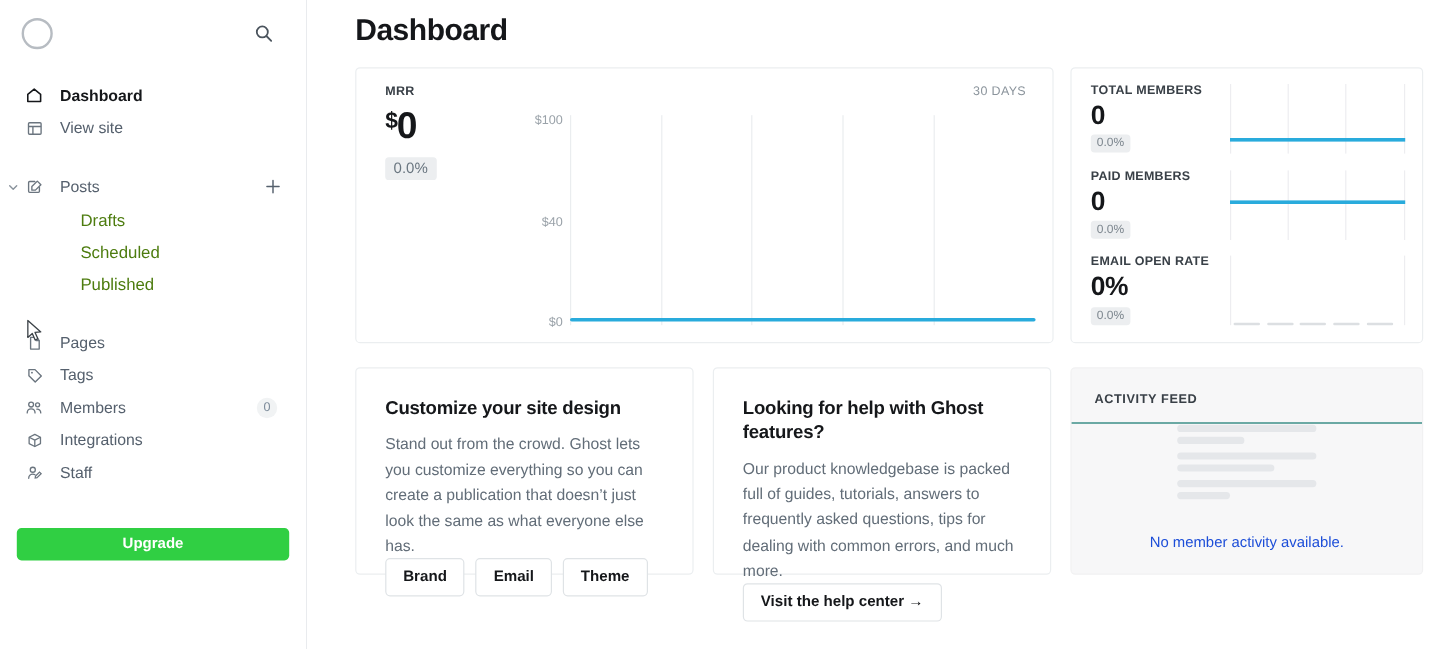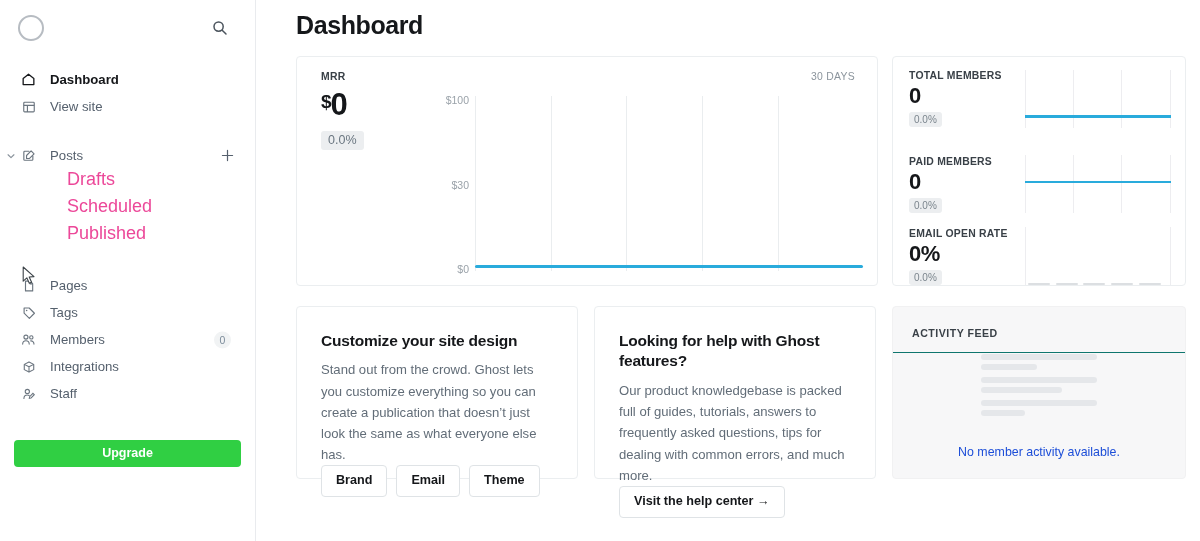--- a/index.html
+++ b/index.html
@@ -38,22 +38,22 @@
     color:#55606d; font-size:13.2px; cursor:pointer;
     border-radius:3px; position:relative;
   }
   .nav-item .ico {
     width:17px; height:17px; flex:0 0 17px;
     display:flex; align-items:center; justify-content:center;
   }
   .nav-item.active { color:#15171a; font-weight:700; }
   .nav-item .label { white-space:nowrap; line-height:1; }
   .nav-sub {
-    padding-left:53px; height:27px; display:flex; align-items:flex-start;
-    color:#ec4899; font-size:18px; cursor:pointer;
+    padding-left:53px; height:27px; display:flex; align-items:center;
+    color:#4d7c0f; font-size:14px; cursor:pointer;
   }
   .posts-row { display:flex; align-items:center; height:27px; }
   .chev {
     width:14px; flex:0 0 14px; display:flex;
     align-items:center; justify-content:center; cursor:pointer;
     margin-left:-10px;
   }
   .posts-row .nav-item { flex:1; padding-left:2px; }
   .plus-btn {
     width:20px; height:20px; display:flex; align-items:center;
@@ -122,21 +122,21 @@
     position:absolute; left:0; right:0; height:3px;
     border-radius:2px;
   }
 
   
   .kpi-card {
     width:294px; flex:0 0 294px; padding:13px 0 0 0;
     display:flex; flex-direction:column;
   }
   .kpi-row { display:flex; padding:0 14px 0 16px; height:72px; }
-  .kpi-row + .kpi-row { margin-top:0;align-items:flex-end; }
+  .kpi-row + .kpi-row { margin-top:0; }
   .kpi-text { width:116px; flex:0 0 116px; }
   .kpi-num {
     font-size:22px; font-weight:700; color:#15171a;
     line-height:1.15; margin-top:2px; letter-spacing:-0.5px;
   }
   .kpi-pill {
     display:inline-block; margin-top:4px; background:#eceef0;
     color:#7b858d; border-radius:3px; font-size:10px;
     padding:2px 5px; line-height:1.1;
   }
@@ -335,21 +335,21 @@
           <div class="mrr-value">
             <span class="cur">$</span><span>0</span>
           </div>
           <div class="pct-pill">0.0%</div>
         </div>
         <div class="mrr-right">
           <div class="range-label">30 DAYS</div>
           <div class="chart-area">
             <div class="y-labels">
               <span class="y-lab" style="top:2%">$100</span>
-              <span class="y-lab" style="top:51%">$30</span>
+              <span class="y-lab" style="top:51%">$40</span>
               <span class="y-lab" style="top:99%">$0</span>
             </div>
             <div class="plot">
               <div class="vgrid" style="left:0%"></div>
               <div class="vgrid" style="left:19.5%"></div>
               <div class="vgrid" style="left:39%"></div>
               <div class="vgrid" style="left:58.5%"></div>
               <div class="vgrid" style="left:78%"></div>
               <div class="zeroline" id="mrr-line" style="bottom: 1.5%; background: rgb(41, 171, 220);"></div>
             </div>

